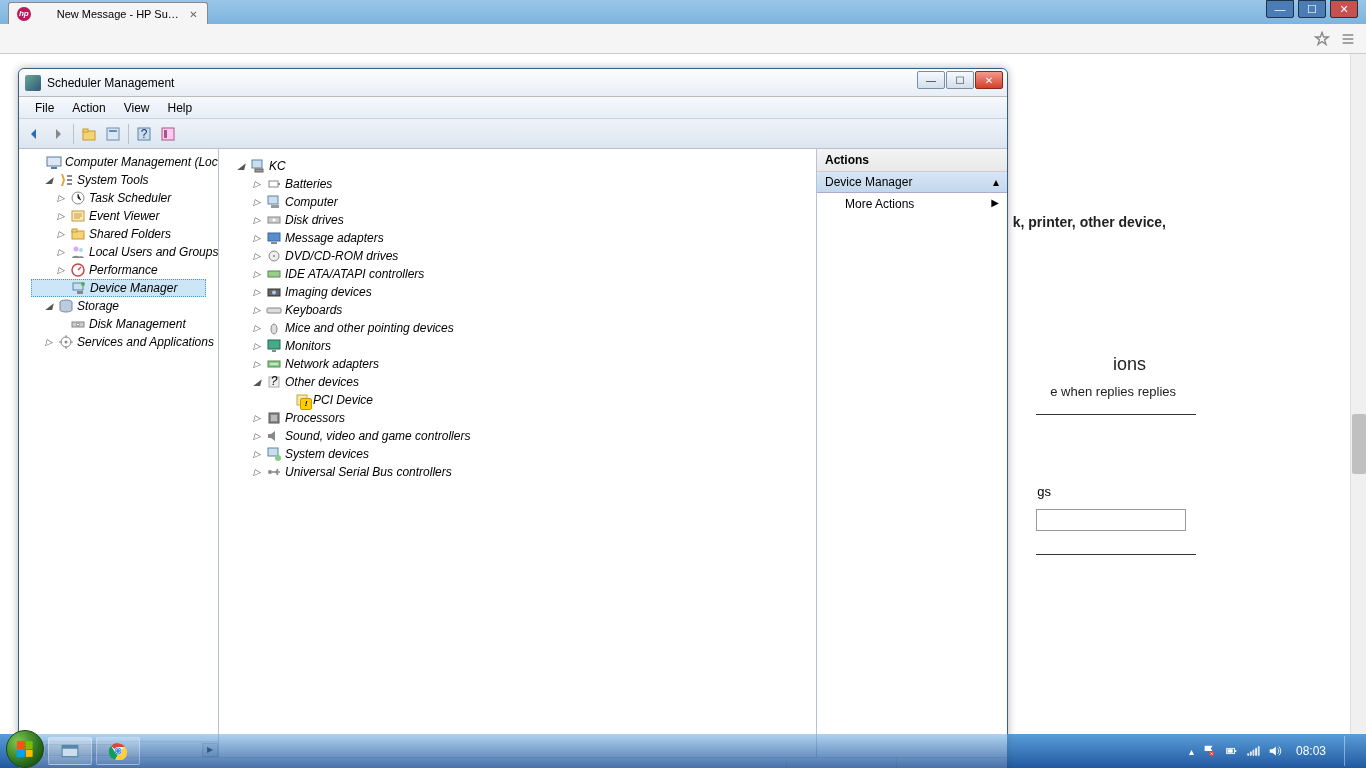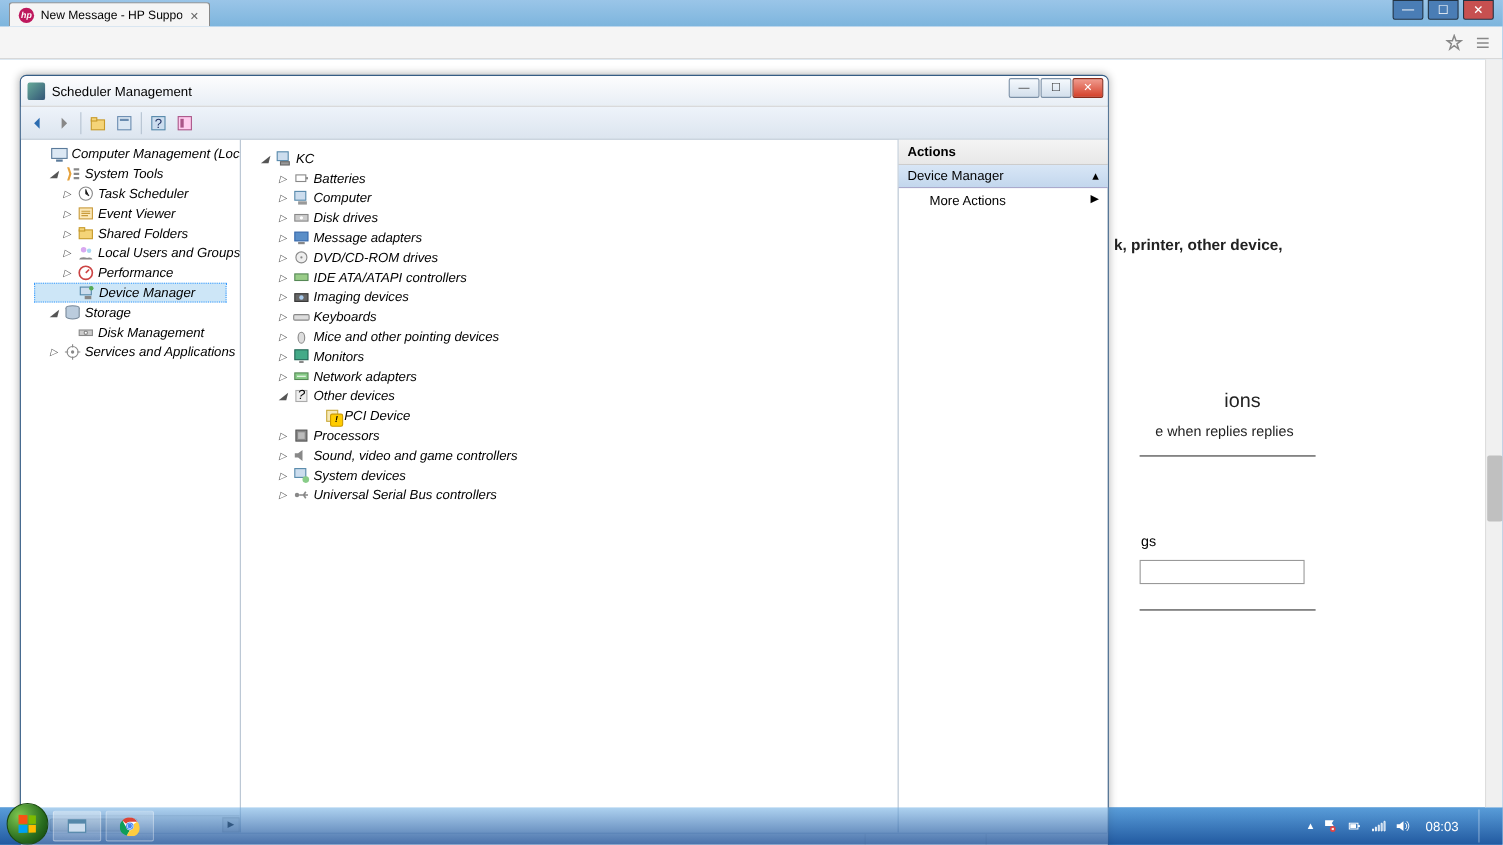--- a/index.html
+++ b/index.html
@@ -2,21 +2,21 @@
 <html><head>
 <meta charset="utf-8">
 <style>
 * { margin: 0; padding: 0; box-sizing: border-box; font-family: "Segoe UI", Tahoma, sans-serif; font-size: 12px; }
 body { width: 1366px; height: 768px; background: linear-gradient(to bottom, #5ba4e1 0%, #1e5fa8 50%, #2d7dc8 100%); overflow: hidden; position: relative; }
 
 
 .browser-tabs { height: 24px; background: linear-gradient(to bottom, #9ac5e8, #7db5dd); display: flex; align-items: flex-end; padding-left: 8px; }
 .browser-tab { height: 22px; background: #f5f5f5; border-radius: 3px 3px 0 0; display: flex; align-items: center; padding: 0 8px; gap: 6px; max-width: 200px; border: 1px solid #888; border-bottom: none; }
 .browser-tab .favicon { width: 14px; height: 14px; background: #be185d; border-radius: 50%; display: flex; align-items: center; justify-content: center; color: #fff; font-size: 8px; font-style: italic; font-weight: bold; }
-.browser-tab .tab-title { font-size: 11px; white-space: nowrap; overflow: hidden; text-overflow: ellipsis; }
+.browser-tab .tab-title { font-size: 11px; white-space: nowrap; overflow: hidden; text-overflow: ellipsis; margin-left: 20px; }
 .browser-tab .tab-close { width: 10px; height: 10px; color: #666; font-size: 10px; }
 .browser-window-controls { position: absolute; top: 0; right: 8px; display: flex; gap: 4px; }
 .browser-window-controls .wbtn { width: 28px; height: 18px; background: #4a7db5; border: 1px solid #234; color: #fff; font-size: 11px; display: flex; align-items: center; justify-content: center; border-radius: 0 0 2px 2px;}
 .browser-window-controls .wbtn.close { background: #c75050; }
 .browser-toolbar { height: 30px; background: #f5f5f5; border-bottom: 1px solid #ccc; display: flex; align-items: center; justify-content: flex-end; padding: 0 10px; gap: 10px; }
 .browser-toolbar .bicon { width: 16px; height: 16px; color: #666; }
 .browser-content { background: #fff; height: 680px; position: relative; }
 
 
 .webpage-fragment { position: absolute; right: 200px; top: 160px; color: #222; margin-left: 33px; }
@@ -130,20 +130,26 @@
   <div class="mmc-window">
     <div class="mmc-titlebar">
       <span class="ticon"></span>
       <span class="ttext">Scheduler Management</span>
       <div class="mmc-wincontrols">
         <div class="mcbtn">—</div>
         <div class="mcbtn">☐</div>
         <div class="mcbtn close">✕</div>
       </div>
     </div>
+    <div class="mmc-menubar">
+      <span class="mitem">File</span>
+      <span class="mitem">Action</span>
+      <span class="mitem">View</span>
+      <span class="mitem">Help</span>
+    </div>
     <div class="mmc-toolbar">
       <div class="tbtn">
           <svg viewBox="0 0 16 16">
             <path fill="#2b6cb0" d="M10 3l-5 5 5 5z"></path>
           </svg>
         </div>
       <div class="tbtn">
           <svg viewBox="0 0 16 16">
             <path fill="#888" d="M6 3l5 5-5 5z"></path>
           </svg>

